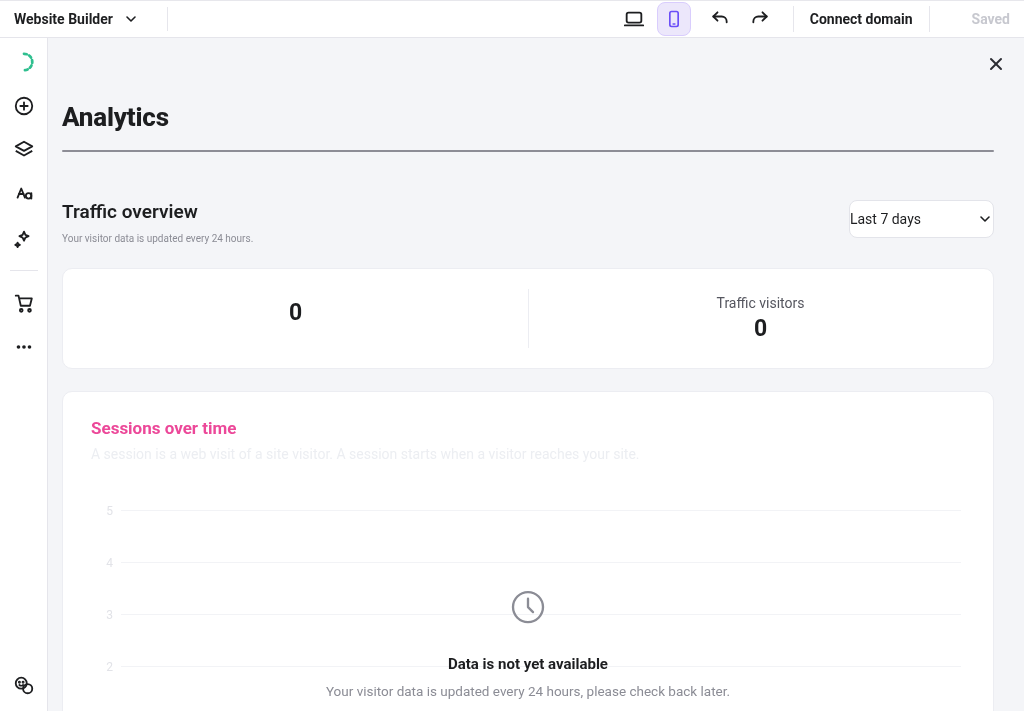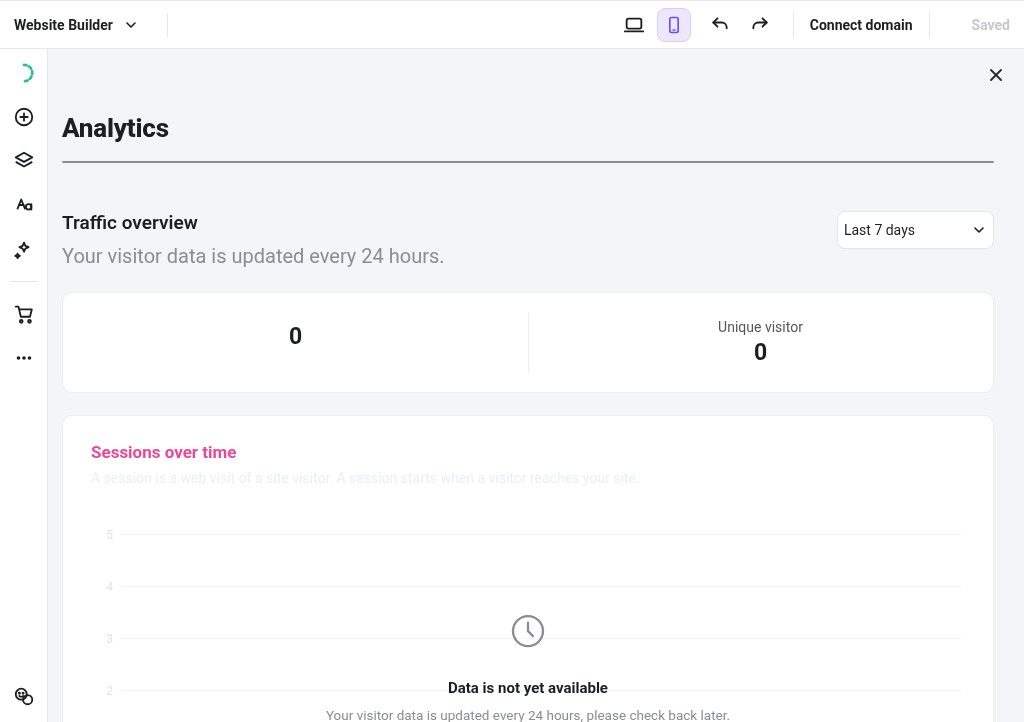--- a/index.html
+++ b/index.html
@@ -1,21 +1,21 @@
 <!DOCTYPE html>
 <html><head>
 <meta charset="utf-8">
 <style>
 * { box-sizing: border-box; margin: 0; padding: 0; }
 body {
   font-family: -apple-system, BlinkMacSystemFont, "Segoe UI", Roboto, "Helvetica Neue", Arial, sans-serif;
   background: #fff; color: #1f1f2e; width: 1024px; height: 722px; overflow: hidden;
 }
 .topbar {
-  height: 49px; display: flex; align-items: center; padding: 0 14px;
+  height: 38px; display: flex; align-items: center; padding: 0 14px;
   border-bottom: 1px solid #e5e5eb; border-top: 1px solid #e7e7ec;
 }
 .topbar-left { display: flex; align-items: center; gap: 10px; }
 .app-title { font-size: 14px; font-weight: 700; color: #1d1e20; }
 .chev { display: inline-flex; align-items: center; }
 .topbar-divider { width: 1px; height: 24px; background: #e6e6ec; margin-left: 18px; }
 .topbar-right { margin-left: auto; display: flex; align-items: center; gap: 6px; }
 .icon-btn {
   width: 34px; height: 34px; border-radius: 8px; display: flex; align-items: center; justify-content: center;
   cursor: pointer; background: transparent;
@@ -33,24 +33,24 @@
 .sidebar .s-icon { width: 24px; height: 24px; color: #1d1e20; display: flex; align-items: center; justify-content: center; cursor: pointer; }
 .sidebar-spacer { height: 1px; width: 28px; background: #e5e5eb; }
 .sidebar-bottom { margin-top: auto; margin-bottom: 14px; }
 .main { flex: 1; background: #f4f5f8; position: relative; overflow: auto; }
 .close-x { position: absolute; top: 16px; right: 18px; cursor: pointer; color: #2b2c33;}
 .content { padding: 64px 30px 0 14px; }
 .page-title { font-size: 26px; font-weight: 800; color: #1d1e20; letter-spacing: -0.2px;}
 .rule { height: 2px; background: #7a7a85; margin-top: 18px; border-radius: 2px; opacity:0.85;}
 .row-head { display: flex; align-items: flex-start; margin-top: 48px; gap: 13px; }
 .section-title { font-size: 19px; font-weight: 600; color: #1d1e20; }
-.section-sub { font-size: 20px; color: #8b8c95; margin-top: 10px; }
+.section-sub { font-size: 10px; color: #8b8c95; margin-top: 10px; }
 .date-picker {
   margin-left: auto; background: #fff; border: 1px solid #e3e4ea; border-radius: 8px;
-  padding: 10px 6px; display: flex; align-items: center; gap: 56px; cursor: pointer;
+  padding: 10px 0; display: flex; align-items: center; gap: 56px; cursor: pointer;
   font-size: 14px; color: #1d1e20;
 }
 .stats-card {
   margin-top: 24px; background: #fff; border: 1px solid #ecedf2; border-radius: 10px;
   display: flex; padding: 26px 0;
 }
 .stat { flex: 1; text-align: center; position: relative; }
 .stat-label { font-size: 14px; color: #55565f; }
 .stat-value { font-size: 23px; font-weight: 700; color: #1d1e20; margin-top: 4px; }
 .stat + .stat::before {
@@ -205,21 +205,21 @@
               <polyline points="6 9 12 15 18 9"></polyline>
             </svg>
         </div>
       </div>
 
       <div class="stats-card">
         <div class="stat">
           <div class="stat-value">0</div>
         </div>
         <div class="stat">
-          <div class="stat-label">Unique visitor</div>
+          <div class="stat-label">Traffic visitors</div>
           <div class="stat-value">0</div>
         </div>
       </div>
 
       <div class="chart-card">
         <div class="chart-title">Sessions over time</div>
         <div class="chart-sub">A session is a web visit of a site visitor. A session starts when a visitor reaches your site.</div>
         <div class="chart-body">
           <div class="y-tick" style="top:0">5</div>
           <div class="gridline" style="top:6px"></div>

